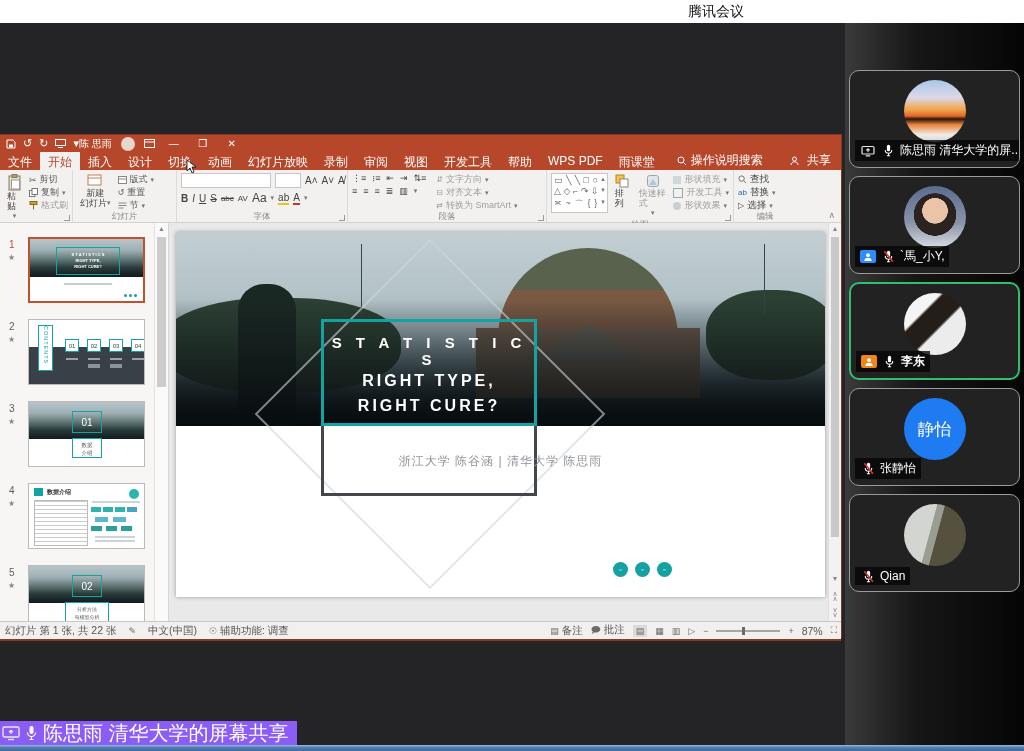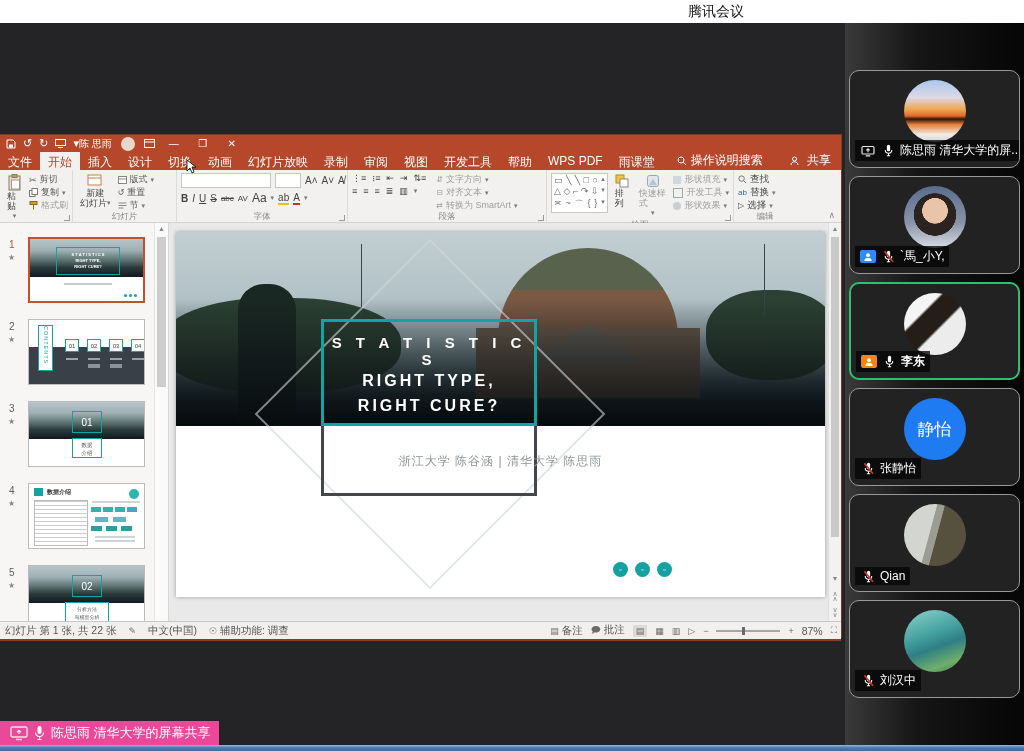--- a/index.html
+++ b/index.html
@@ -94,22 +94,22 @@
   .vscroll .vthumb{position:absolute;left:2px;top:14px;width:8px;height:300px;background:#c9c9c9;}
   
   .statusbar{position:relative;height:17px;background:#f1f0ef;border-top:1px solid #c9c7c5;
       display:flex;align-items:center;font-size:10.5px;color:#565656;border-bottom:2px solid #8e3a22;box-sizing:content-box;}
   .sb-l{display:flex;align-items:center;gap:12px;margin-left:5px;white-space:nowrap;}
   .sb-r{display:flex;align-items:center;gap:8px;margin-left:auto;margin-right:4px;white-space:nowrap;}
   .sb-ico{font-size:9px;color:#6a6a6a;}
   .zoomtrack{position:relative;width:64px;height:2px;background:#a8a6a4;display:inline-block;}
   .zoomknob{position:absolute;left:26px;top:-3px;width:3px;height:8px;background:#6a6a6a;}
   
-  #banner{position:absolute;left:0;top:698px;height:24px;background:#ec4899;display:flex;align-items:center;
-      gap:5px;padding:0 8px 0 10px;color:#fff;font-size:13px;white-space:nowrap;}
+  #banner{position:absolute;left:0;top:698px;height:24px;background:#8b5cf6;display:flex;align-items:center;
+      gap:5px;padding:0 8px 0 2px;color:#fff;font-size:20px;white-space:nowrap;}
   
   #sidebar{position:absolute;left:845px;top:23px;width:179px;height:722px;
       background:linear-gradient(90deg,#3a3a3a 0%,#161616 40%,#050505 100%);}
   .tile{position:absolute;left:4px;width:171px;height:98px;background:#222;border:1px solid #9a9a9a;
       border-radius:10px;box-sizing:border-box;overflow:hidden;}
   .tile.active{border:2px solid #2fbf71;font-weight:bold;}
   .avatar{position:absolute;left:50%;top:9px;transform:translateX(-50%);width:62px;height:62px;border-radius:50%;
       display:flex;align-items:center;justify-content:center;color:#fff;font-size:16px;overflow:hidden;}
   .av-horses{background:linear-gradient(180deg,#a8c8e8 0%,#ddd8e8 28%,#f0a44a 48%,#e2692a 58%,#2a140c 63%,#e8823a 72%,#f2ece4 88%,#cfd8e0 100%);}
   .av-woman{background:
@@ -714,30 +714,16 @@
             <svg width="11" height="13" viewBox="0 0 13 16">
               <rect x="4.5" y="1" width="4" height="8" rx="2" fill="#fff"></rect>
               <path d="M2.5 7.5a4 4 0 0 0 8 0" fill="none" stroke="#fff" stroke-width="1.3"></path>
               <path d="M6.5 11.5v2.5M4.5 14.5h4" stroke="#fff" stroke-width="1.3"></path>
               <path d="M1.5 1.5L12 14.5" stroke="#d83a2e" stroke-width="2"></path>
             </svg>
           </span>
           <span class="pname">Qian</span>
         </div>
       </div>
-      <div class="tile" style="top: 577px;">
-        <div class="avatar av-sea"></div>
-        <div class="plabel">
-          <span class="badge">
-            <svg width="11" height="13" viewBox="0 0 13 16">
-              <rect x="4.5" y="1" width="4" height="8" rx="2" fill="#fff"></rect>
-              <path d="M2.5 7.5a4 4 0 0 0 8 0" fill="none" stroke="#fff" stroke-width="1.3"></path>
-              <path d="M6.5 11.5v2.5M4.5 14.5h4" stroke="#fff" stroke-width="1.3"></path>
-              <path d="M1.5 1.5L12 14.5" stroke="#d83a2e" stroke-width="2"></path>
-            </svg>
-          </span>
-          <span class="pname">刘汉中</span>
-        </div>
-      </div>
     </div>
 
   <div id="bluebar"></div>
 </div>
 
 </body></html>

